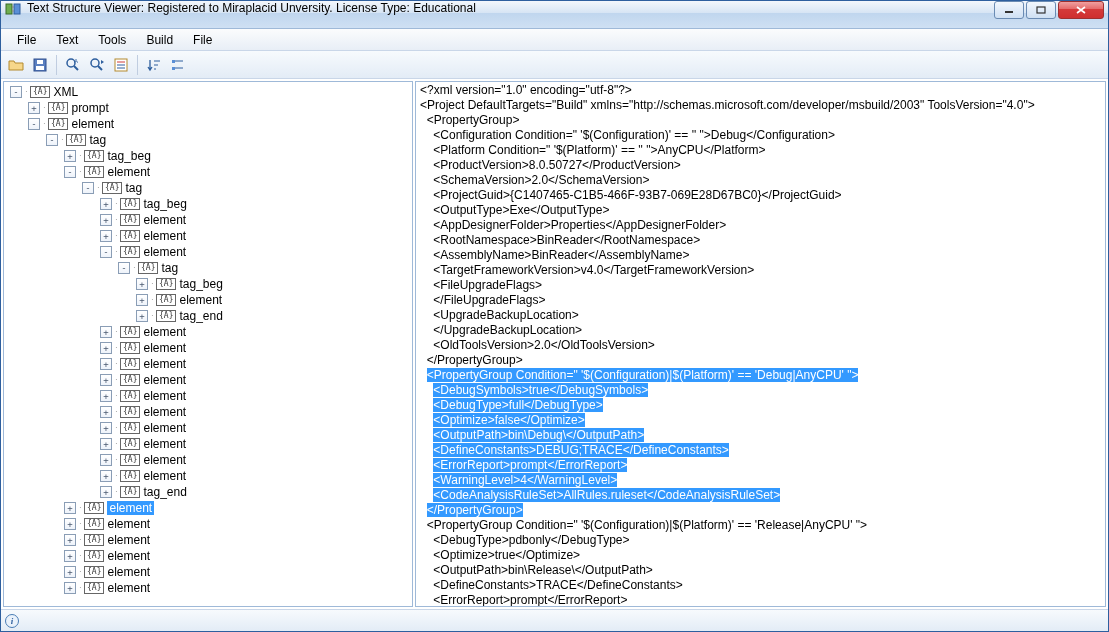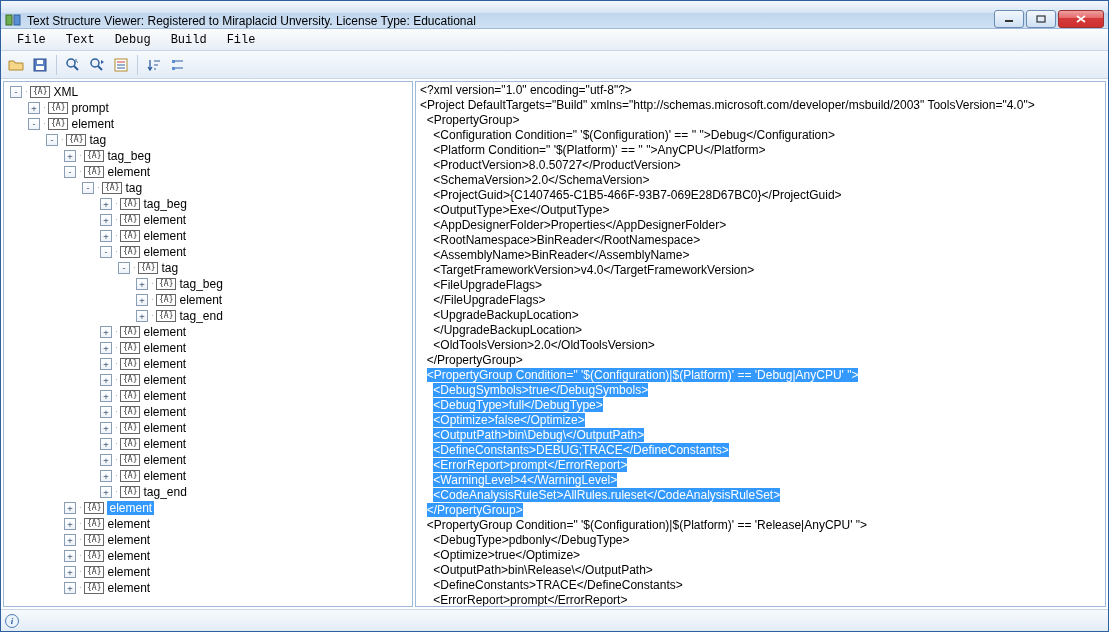--- a/index.html
+++ b/index.html
@@ -16,21 +16,21 @@
     display: flex;
     flex-direction: column;
     position: relative;
     background: #fff;
   }
   .titlebar {
     height: 28px;
     background: linear-gradient(to bottom, #f3f7fc 0%, #d6e4f4 45%, #c0d6ee 46%, #cfe0f3 100%);
     border-bottom: 1px solid #9fb9d8;
     display: flex;
-    align-items: flex-end;
+    align-items: flex-start;
     padding: 0 4px;
   }
   .titlebar .app-icon {
     width: 16px; height: 16px;
     margin-right: 6px;
     display: inline-flex; align-items: center; justify-content: center;
   }
   .titlebar .title-text {
     flex: 1;
     font-size: 12px;
@@ -60,21 +60,20 @@
     background: linear-gradient(to bottom, #fbfcfd, #e8eef6);
     border-bottom: 1px solid #c9d6e8;
     display: flex;
     align-items: center;
     padding: 0 6px;
     font-size: 12px;
   }
   .menubar .menu-item {
     padding: 2px 10px;
     cursor: default;
-    font-family: Liberation Mono, monospace;
   }
   .toolbar {
     height: 28px;
     background: linear-gradient(to bottom, #f7fafd, #e3ecf6);
     border-bottom: 1px solid #c9d6e8;
     display: flex;
     align-items: center;
     padding: 0 4px;
     gap: 2px;
   }
@@ -224,21 +223,21 @@
         <svg width="10" height="8">
             <path d="M1 1 L9 7 M9 1 L1 7" stroke="#fff" stroke-width="1.6"></path>
           </svg>
       </div>
     </div>
   </div>
 
   <div class="menubar">
     <div class="menu-item">File</div>
     <div class="menu-item">Text</div>
-    <div class="menu-item">Debug</div>
+    <div class="menu-item">Tools</div>
     <div class="menu-item">Build</div>
     <div class="menu-item">File</div>
   </div>
 
   <div class="toolbar">
     <div class="tool-btn">
       <svg width="16" height="16" viewBox="0 0 16 16">
           <path d="M1 4 h5 l1 2 h8 v7 h-14 z" fill="#f6d78a" stroke="#b38a2e"></path>
         </svg>
     </div>

